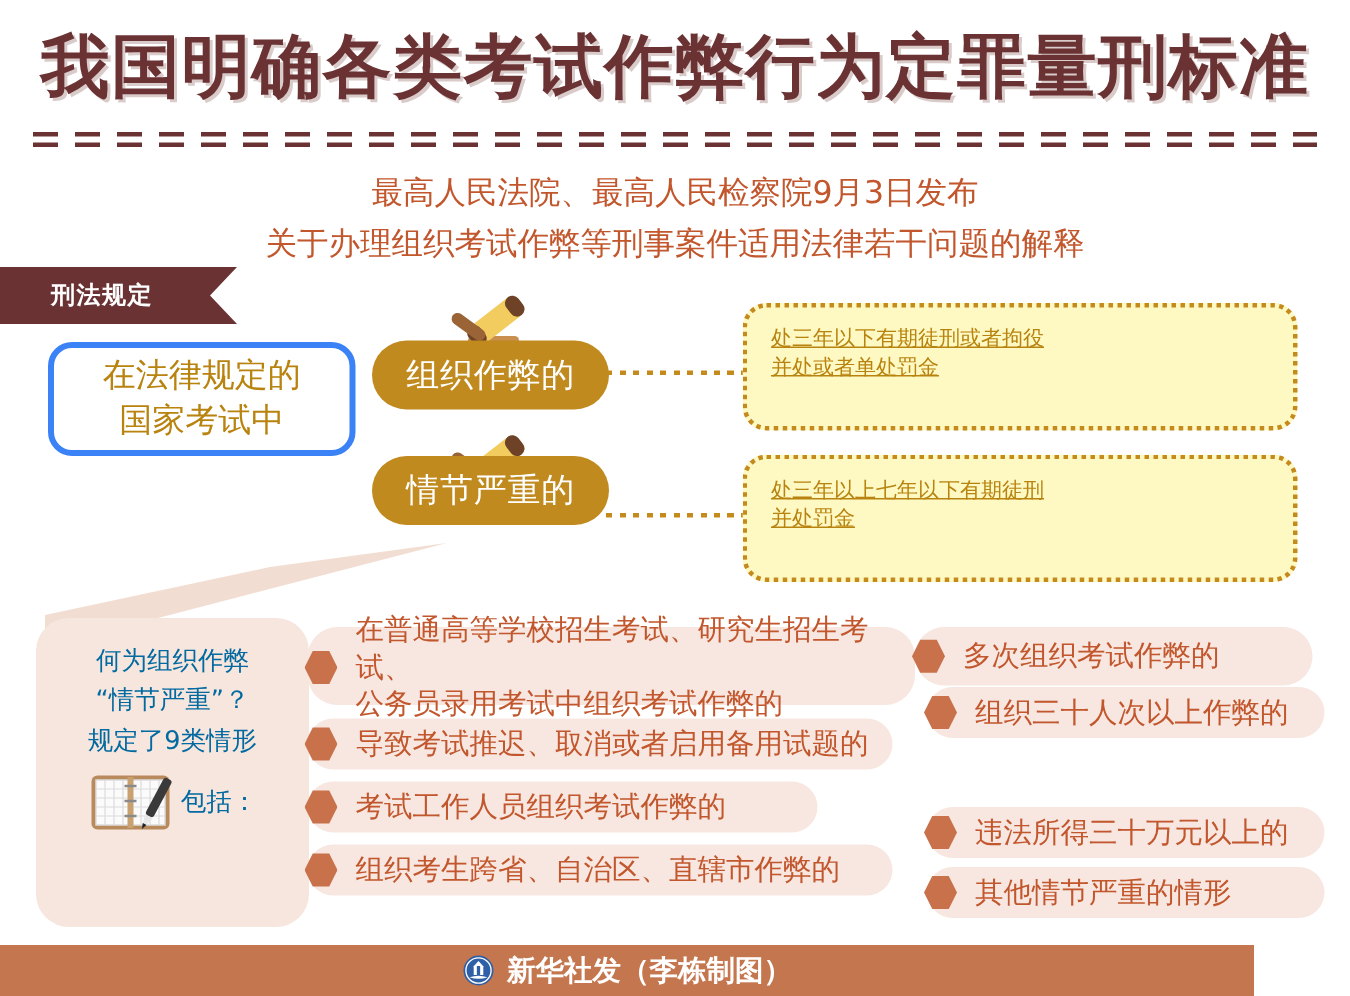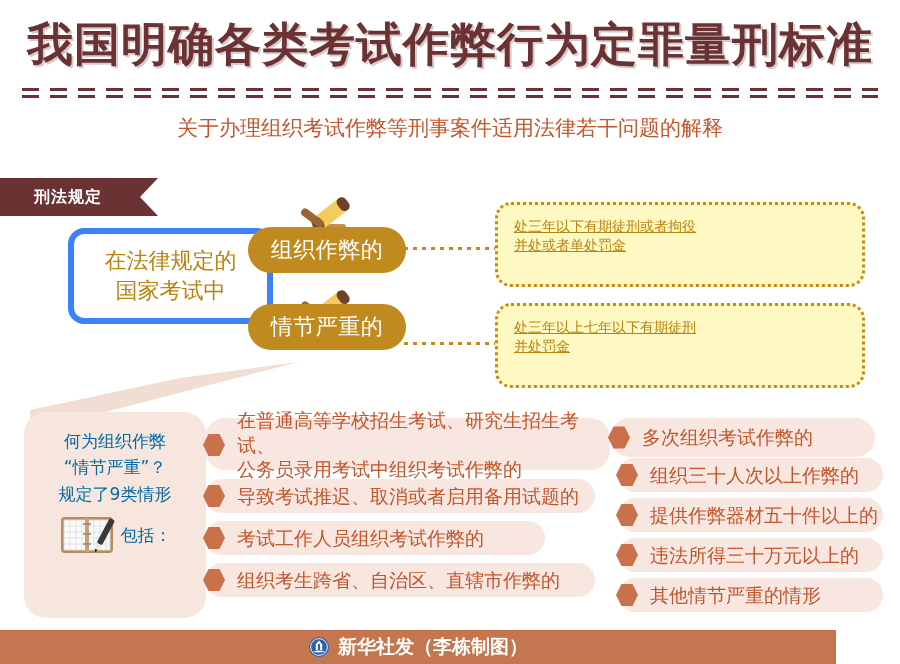--- a/index.html
+++ b/index.html
@@ -68,30 +68,29 @@
     align-items: center;
     padding-left: 34px;
     letter-spacing: 1px;
     clip-path: polygon(0 0, 158px 0, 140px 50%, 158px 100%, 0 100%);
   }
 
   
   .cond-box {
     position: absolute;
     left: 32px; top: 228px;
-    width: 205px; height: 96px;
-    border: 6px solid #3b82f6;
+    width: 205px; height: 76px;
+    border: 4px solid #3b82f6;
     border-radius: 16px;
     display: flex; flex-direction: column;
     align-items: center; justify-content: center;
     color: #b8830f;
     font-size: 22px;
     line-height: 1.35;
     background: #fff;
-    margin-left: 36px;
   }
 
   
   .pill {
     position: absolute;
     width: 158px; height: 46px;
     background: #c08a1e;
     border-radius: 23px;
     color: #ffffff;
     font-size: 22px;
@@ -215,20 +214,21 @@
 <div class="page">
 
   <div class="title">我国明确各类考试作弊行为定罪量刑标准</div>
 
   <div class="rule">
     <div class="dashline a"></div>
     <div class="dashline b"></div>
   </div>
 
   <div class="subtitle">
+    <div>最高人民法院、最高人民检察院9月3日发布</div>
     <div>关于办理组织考试作弊等刑事案件适用法律若干问题的解释</div>
   </div>
 
   <div class="tag-banner">刑法规定</div>
 
   <div class="cond-box">
     <span>在法律规定的</span>
     <span>国家考试中</span>
   </div>
 
@@ -334,24 +334,20 @@
   </div>
 
   <div class="li R1">
     <span class="hexbullet"></span>
     <span>多次组织考试作弊的</span>
   </div>
   <div class="li R2">
     <span class="hexbullet"></span>
     <span>组织三十人次以上作弊的</span>
   </div>
-  <div class="li R3">
-    <span class="hexbullet"></span>
-    <span>提供作弊器材五十件以上的</span>
-  </div>
   <div class="li R4">
     <span class="hexbullet"></span>
     <span>违法所得三十万元以上的</span>
   </div>
   <div class="li R5">
     <span class="hexbullet"></span>
     <span>其他情节严重的情形</span>
   </div>
 
   <div class="footer">

